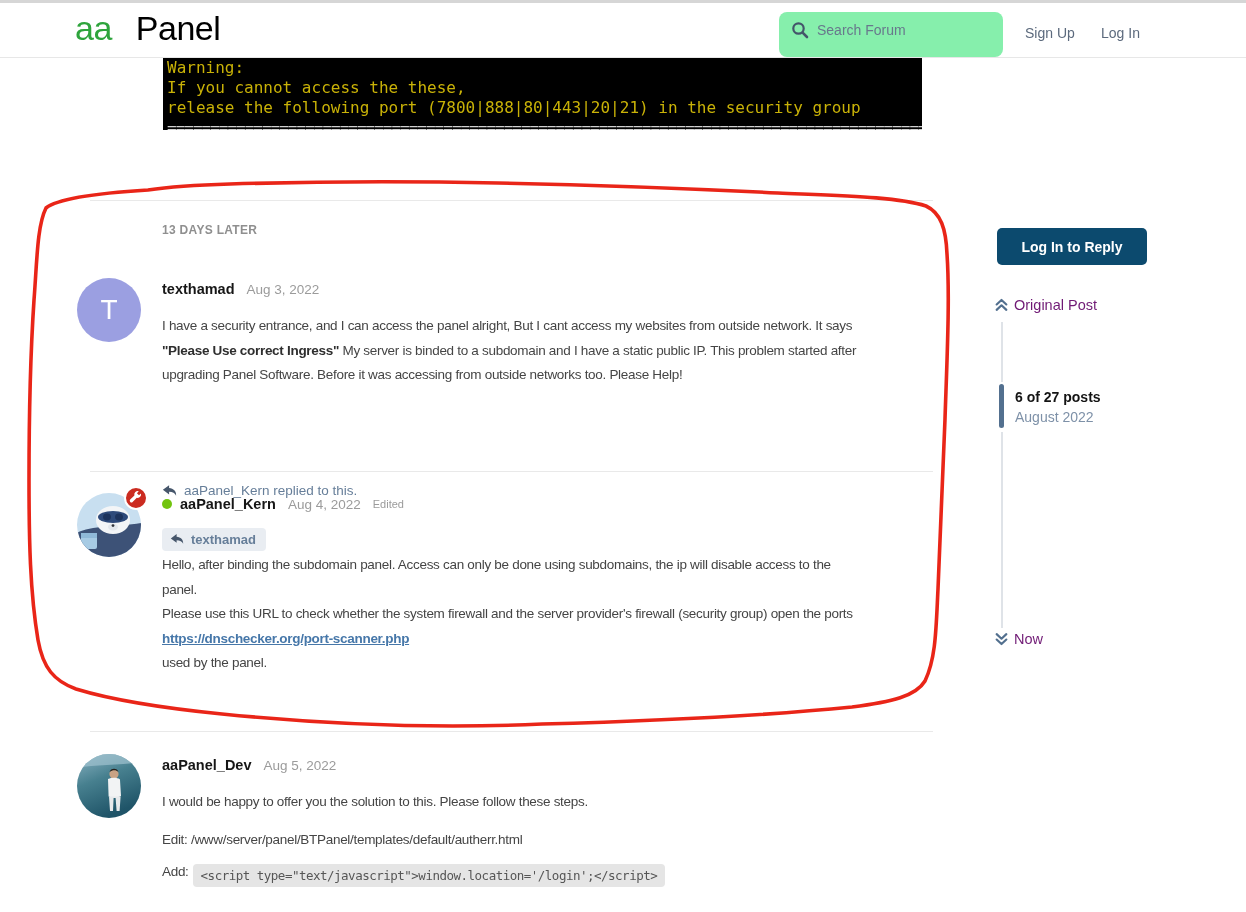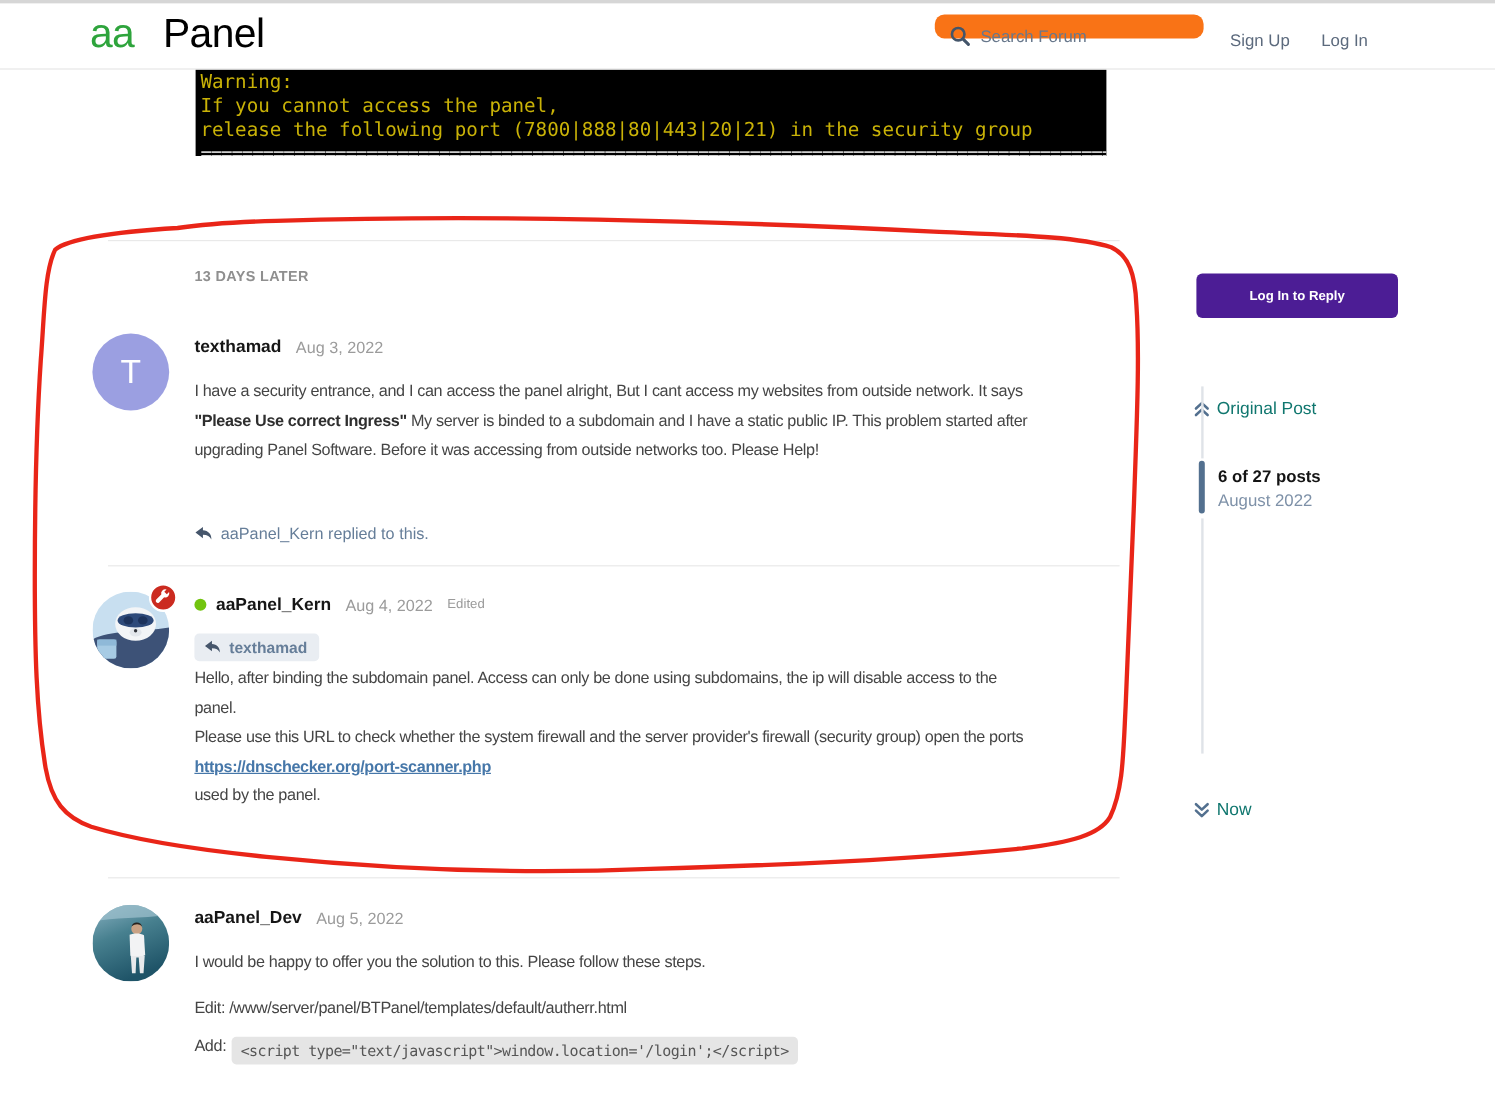--- a/index.html
+++ b/index.html
@@ -8,21 +8,21 @@
   #page { position:relative; width:1246px; height:912px; background:#fff; overflow:hidden; }
 
   
   .top-strip { position:absolute; left:0; top:0; width:1246px; height:3px; background:#d6d6d6; }
 
   
   .header { position:absolute; left:0; top:3px; width:1246px; height:55px; background:#fff; border-bottom:1px solid #e7e7e7; z-index:5; }
   .logo { position:absolute; left:75px; top:6px; font-size:34px; letter-spacing:-0.5px; cursor:pointer; }
   .logo .aa { color:#2ea43c; }
   .logo .panel { color:#000000;margin-left:24px; }
-  .search-box { position:absolute; left:779px; top:9px; width:224px; height:20px; background:#f97316; border:none; border-radius:8px; }
+  .search-box { position:absolute; left:779px; top:9px; width:224px; height:45px; background:#86efac; border:none; border-radius:8px; }
   .search-box input { position:absolute; left:38px; top:0; width:180px; height:36px; border:none; background:transparent; outline:none; font-family:"Liberation Sans",sans-serif; font-size:14px; color:#3c4a5c; }
   .search-box input::placeholder { color:#68788c; opacity:1; }
   .search-icon { position:absolute; left:12px; top:9px; width:18px; height:18px; }
   .hdr-link { position:absolute; top:22px; font-size:14px; color:#5c6a7d; cursor:pointer; }
   .hdr-signup { left:1025px; }
   .hdr-login { left:1101px; }
 
   
   .terminal { position:absolute; left:163px; top:55px; width:759px; height:75px; background:#000; overflow:hidden; z-index:4; }
   .terminal .tline { position:relative; white-space:nowrap; font-family:"DejaVu Sans Mono", monospace; font-size:16px; line-height:20px; color:#c9b207; padding-left:4px; }
@@ -39,34 +39,34 @@
   .post-header { position:absolute; left:162px; display:flex; align-items:center; gap:12px; }
   .username { font-size:14.5px; font-weight:bold; color:#161616; cursor:pointer; }
   .post-date { font-size:13.5px; color:#9b9b9b; }
   .edited-label { font-size:11px; color:#9b9b9b; }
   .online-dot { width:10px; height:10px; border-radius:50%; background:#72c40f; margin-right:-4px; }
 
   .post-body { position:absolute; left:162px; font-size:13.5px; letter-spacing:-0.3px; color:#454545; }
   .post-body .bline { line-height:24.5px; white-space:nowrap; }
   .post-body b { color:#2e2e2e; }
 
-  .reply-note { position:absolute; left:162px; display:flex; align-items:flex-end; gap:7px; font-size:13.5px; color:#667e99; cursor:pointer; }
+  .reply-note { position:absolute; left:162px; display:flex; align-items:flex-end; gap:7px; font-size:13.5px; color:#667e99; cursor:pointer;margin-top:46px; }
   .reply-note .ric { color:#46566b; }
 
   .reply-pill { position:absolute; left:162px; display:flex; align-items:center; gap:7px; background:#e9edf2; border-radius:4px; padding:4px 10px 4px 8px; font-size:13px; font-weight:bold; color:#667e99; cursor:pointer; }
   .reply-pill .ric { color:#46566b; }
 
   .post-link { font-size:13.5px; letter-spacing:-0.3px; font-weight:bold; color:#4677a9; text-decoration:underline; cursor:pointer; }
 
   .addline { display:flex; align-items:flex-start; gap:4px; }
   .code-chip { background:#e5e5e5; border-radius:4px; padding:4px 8px; font-family:"DejaVu Sans Mono", monospace; font-size:12.5px; letter-spacing:-0.5px; color:#565656; white-space:nowrap; }
 
   
-  .reply-btn { position:absolute; left:997px; top:228px; width:168px; height:37px; background:#4c1d95; border:none; border-radius:5px; color:#fff; font-family:"Liberation Sans",sans-serif; font-size:11px; font-weight:bold; cursor:pointer; }
-  .side-nav { position:absolute; display:flex; align-items:center; gap:6px; font-size:14.5px; color:#0f766e; cursor:pointer;margin-top:36px; }
+  .reply-btn { position:absolute; left:997px; top:228px; width:150px; height:37px; background:#0c4a6e; border:none; border-radius:5px; color:#fff; font-family:"Liberation Sans",sans-serif; font-size:14px; font-weight:bold; cursor:pointer; }
+  .side-nav { position:absolute; display:flex; align-items:center; gap:6px; font-size:14.5px; color:#701a75; cursor:pointer; }
   .nav-top { left:995px; top:297px; }
   .nav-now { left:995px; top:631px; }
   .tl-line { position:absolute; left:1001px; width:2px; background:#dfe3e8; }
   .tl-scrubber { position:absolute; left:999px; top:384px; width:5px; height:44px; background:#53708f; border-radius:3px; cursor:pointer; }
   .tl-posts { position:absolute; left:1015px; top:389px; font-size:14px; font-weight:bold; color:#141414; }
   .tl-period { position:absolute; left:1015px; top:409px; font-size:14px; color:#7e91a8; }
 
   
   .annotation { position:absolute; left:0; top:0; width:1246px; height:912px; pointer-events:none; z-index:20; }
 
@@ -88,21 +88,21 @@
         </svg>
       <input type="text" placeholder="Search Forum" style="">
     </div>
     <div class="hdr-link hdr-signup">Sign Up</div>
     <div class="hdr-link hdr-login">Log In</div>
   </div>
 
   <div class="terminal">
     <div class="terminal-inner">
       <div class="tline">Warning:</div>
-      <div class="tline">If you cannot access the panel,</div>
+      <div class="tline">If you cannot access the these,</div>
       <div class="tline">release the following port (7800|888|80|443|20|21) in the security group</div>
       <div class="tline tsep">==========================================================================================</div>
     </div>
   </div>
 
   <div class="divider" style="top:200px"></div>
   <div class="timegap">13 DAYS LATER</div>
 
   <div class="avatar" style="top:278px; background:#9b9fe1;">
     <div class="avatar-letter">T</div>

